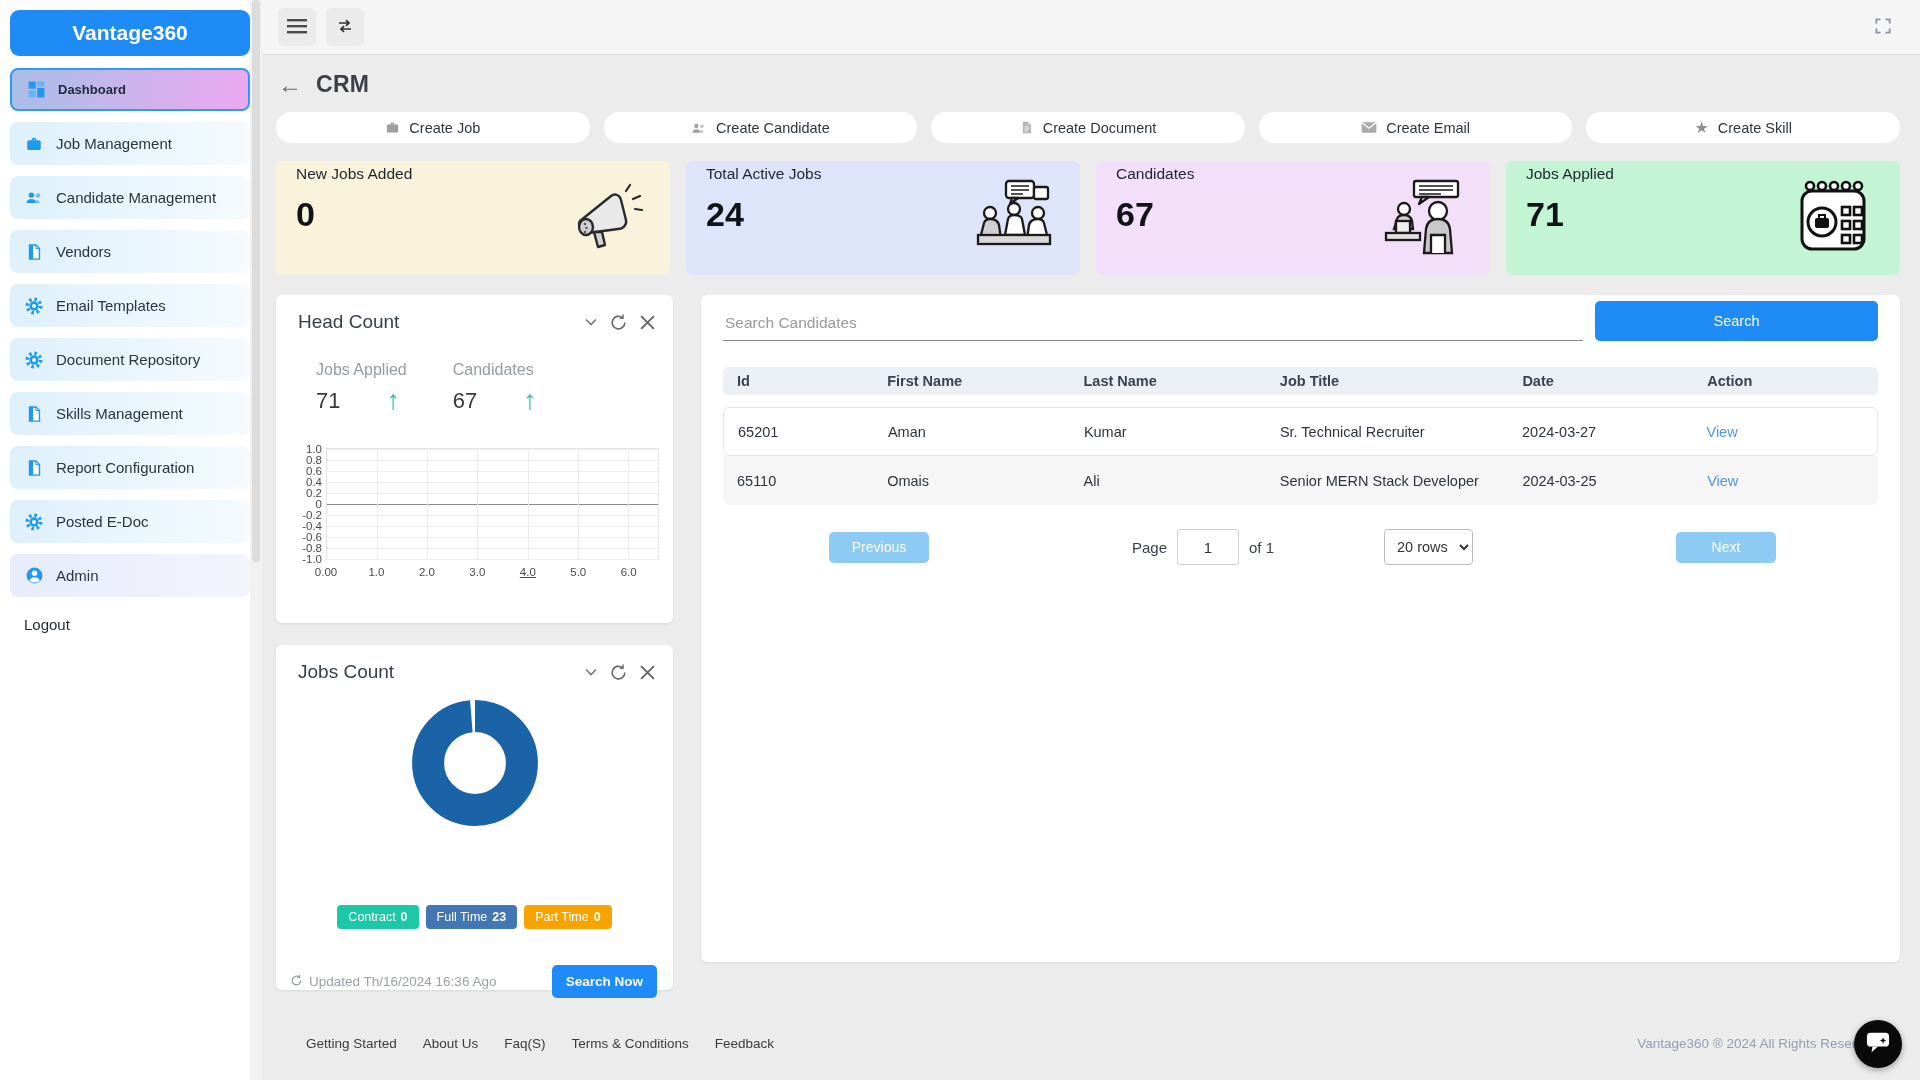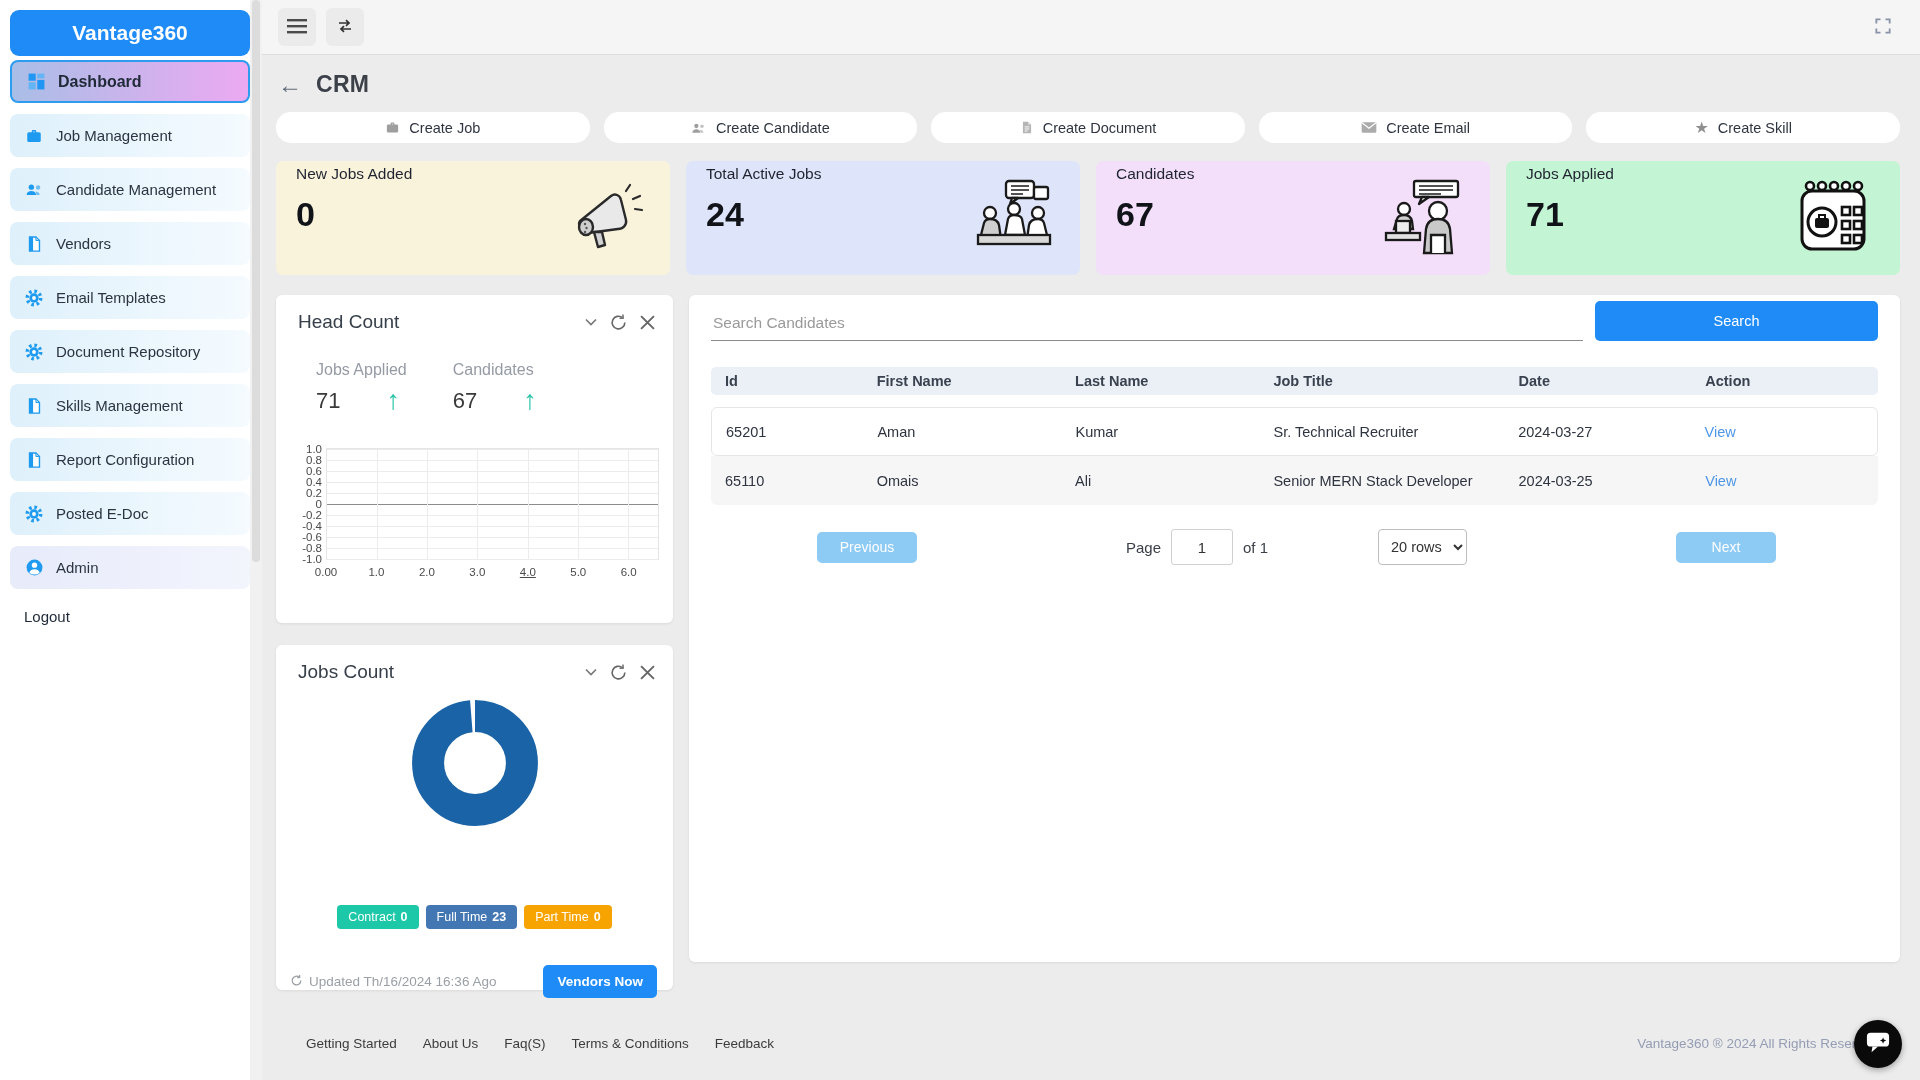--- a/index.html
+++ b/index.html
@@ -5,27 +5,27 @@
   * { margin:0; padding:0; box-sizing:border-box; }
   html,body { width:1920px; height:1080px; overflow:hidden; }
   body { font-family:"Liberation Sans", sans-serif; background:#ECECEC; color:#222; }
 
   .app { display:flex; width:1920px; height:1080px; position:relative; }
 
   
   .sidebar { width:262px; background:#FFFFFF; height:100%; position:relative; padding:10px 12px 0 10px; flex:0 0 262px; }
   .sidebar-inner { width:240px; }
   .logo { height:46px; border-radius:9px; display:flex; align-items:center; justify-content:center;
-          color:#fff; font-size:21px; font-weight:bold; margin-bottom:4px; cursor:pointer; }
+          color:#fff; font-size:21px; font-weight:bold; margin-bottom:12px; cursor:pointer; }
   .nav-item { display:flex; align-items:center; gap:12px; height:43px; border-radius:8px; padding:0 14px;
               margin-bottom:11px; cursor:pointer; background:linear-gradient(90deg,#DEF0FB,#F5FBFF);
               font-size:15px; color:#2B3440; }
   .nav-item.lav { background:linear-gradient(90deg,#E7EBFA,#F3F5FD); }
   .nav-item.active { background:linear-gradient(90deg,#A9BEE6,#ECA9F2); border:2px solid #2D9CF0;
-                     font-weight:bold; font-size:16px; color:#1F2937; }
+                     font-weight:bold; font-size:13px; color:#1F2937; }
   .nicon { width:20px; height:20px; display:flex; align-items:center; justify-content:center; flex:0 0 20px; }
   .logout { padding:8px 14px; font-size:15px; color:#1F2937; cursor:pointer; margin-top:2px; }
   .sidebar-scroll { position:absolute; top:0; right:0; width:12px; height:100%; background:#F1F1F1; }
   .sidebar-scroll .thumb { position:absolute; top:0; left:2px; width:8px; height:52%; background:#DCDCDC; border-radius:4px; }
 
   
   main { flex:1; display:flex; flex-direction:column; }
   .topbar { height:55px; background:#F5F5F5; border-bottom:1px solid #DDDDDD; display:flex; align-items:center; padding:0 22px 0 16px; gap:10px; }
   .tool-btn { width:38px; height:38px; border:none; border-radius:6px; background:#EBEBEB; display:flex; align-items:center; justify-content:center; cursor:pointer; }
   .topbar .spacer { flex:1; }
@@ -43,21 +43,21 @@
                 font-family:"Liberation Sans", sans-serif; }
   .action-btn .aicon { display:flex; align-items:center; }
   .star-glyph { color:#8F8F8F; font-size:16px; line-height:1; }
 
   .stats-row { display:flex; gap:16px; margin-bottom:20px; }
   .stat-card { flex:1; height:114px; border-radius:7px; padding:4px 20px; position:relative; }
   .stat-label { font-size:15.5px; color:#1F2430; }
   .stat-value { font-size:34px; font-weight:bold; color:#101318; margin-top:12px; }
   .stat-ill { position:absolute; right:26px; top:16px; }
 
-  .widgets-row { display:flex; gap:16px; align-items:flex-start; }
+  .widgets-row { display:flex; gap:28px; align-items:flex-start; }
   .left-col { width:397px; flex:0 0 397px; display:flex; flex-direction:column; gap:22px; }
   .right-col { flex:1; }
 
   .card { background:#fff; border-radius:6px; box-shadow:0 1px 3px rgba(0,0,0,.08); }
   .card-head { display:flex; align-items:center; padding:16px 18px 10px 22px; }
   .card-title { font-size:19px; color:#37404A; font-weight:500; flex:1; }
   .head-icons { display:flex; align-items:center; gap:12px; }
   .hicon { cursor:pointer; display:flex; align-items:center; justify-content:center; }
 
   
@@ -567,21 +567,21 @@
             <div class="jc-foot">
               <span class="updated">
                 <span>
                   <svg width="13" height="13" viewBox="0 0 24 24" fill="none" stroke="#9AA0A6" stroke-width="2.4">
                       <path d="M20 12a8 8 0 1 1-3-6.2"></path>
                       <path d="M17.6 1.8l.3 4.6-4.6.3"></path>
                     </svg>
                 </span>
                 <span>Updated Th/16/2024 16:36 Ago</span>
               </span>
-              <button class="assign-btn" style="background-color: rgb(30, 139, 247);">Vendors Now</button>
+              <button class="assign-btn" style="background-color: rgb(30, 139, 247);">Search Now</button>
             </div>
           </div>
         </div>
 
         <div class="right-col">
           <div class="card cp-card">
 
             <div class="cp-body">
               <div class="search-row">
                 <input class="search-input" type="text" placeholder="Search Candidates" style="">

